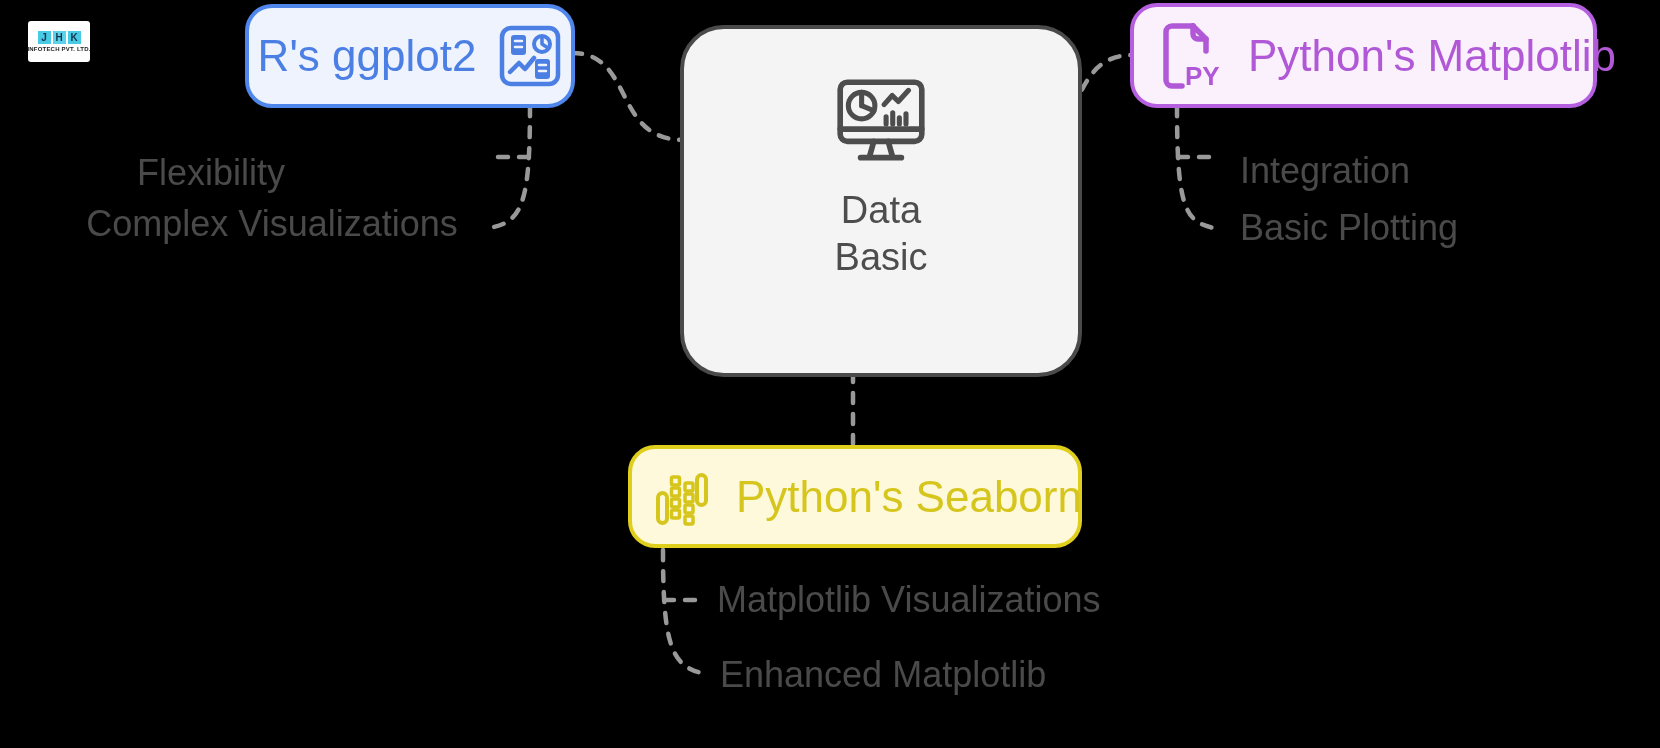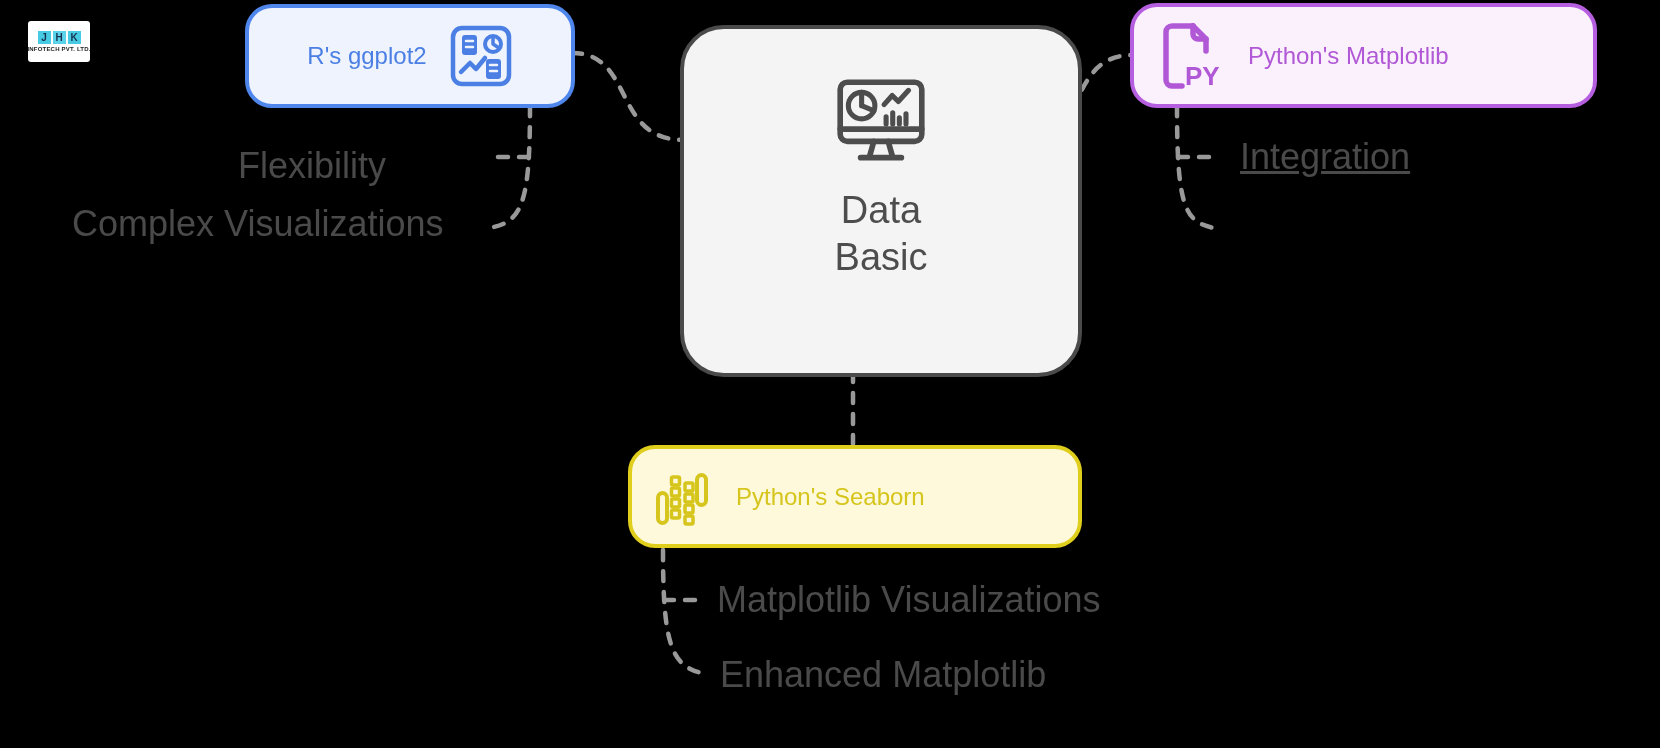--- a/index.html
+++ b/index.html
@@ -20,21 +20,21 @@
     stroke-dasharray:10 11;
   }
   
   .node{
     position:absolute;
     box-sizing:border-box;
     display:flex;align-items:center;
     border-style:solid;border-width:4px;
     border-radius:27px;
   }
-  .node-label{font-size:24px;white-space:nowrap;}
+  .node-label{font-size:44px;white-space:nowrap;}
   
   .node-ggplot{
     left:245px;top:4px;width:330px;height:104px;
     border-color:var(--ggplot-border,#4e86ec);
     background:var(--ggplot-fill,#eef3fd);
     color:var(--ggplot-text,#4b7fe4);
     justify-content:center;gap:22px;
   }
   
   .node-matplotlib{
@@ -62,23 +62,23 @@
     flex-direction:column;justify-content:flex-start;
     padding-top:44px;
   }
   .center-title{margin-top:12px;text-align:center;font-size:38px;line-height:47px;}
   
   .feature{
     position:absolute;
     font-size:36px;line-height:44px;white-space:nowrap;
     color:var(--feature-text,#4a4a4a);
   }
-  .f-flexibility{left:137px;top:144px;width:350px;text-align:center;}
-  .f-complex{left:72px;top:202px;width:400px;text-align:left;}
-  .f-integration{left:1240px;top:135px;text-decoration:underline;}
+  .f-flexibility{left:137px;top:151px;width:350px;text-align:left;}
+  .f-complex{left:72px;top:202px;width:400px;text-align:center;}
+  .f-integration{left:1240px;top:149px;}
   .f-basicplot{left:1240px;top:206px;}
   .f-statistical{left:717px;top:578px;}
   .f-enhanced{left:720px;top:653px;}
   
   .logo{
     position:absolute;left:28px;top:21px;width:62px;height:41px;
     background:var(--logo-bg,#ffffff);border-radius:3px;
     display:flex;flex-direction:column;align-items:center;justify-content:center;
   }
   .logo-letters{display:flex;gap:2px;}
@@ -188,16 +188,17 @@
     </span>
     <div class="center-title">
       <div>Data</div>
       <div>Basic</div>
     </div>
   </div>
 
   <div class="feature f-flexibility">Flexibility</div>
   <div class="feature f-complex">Complex Visualizations</div>
   <div class="feature f-integration">Integration</div>
+  <div class="feature f-basicplot">Basic Plotting</div>
   <div class="feature f-statistical">Matplotlib Visualizations</div>
   <div class="feature f-enhanced">Enhanced Matplotlib</div>
 
 </div>
 
 </body></html>

